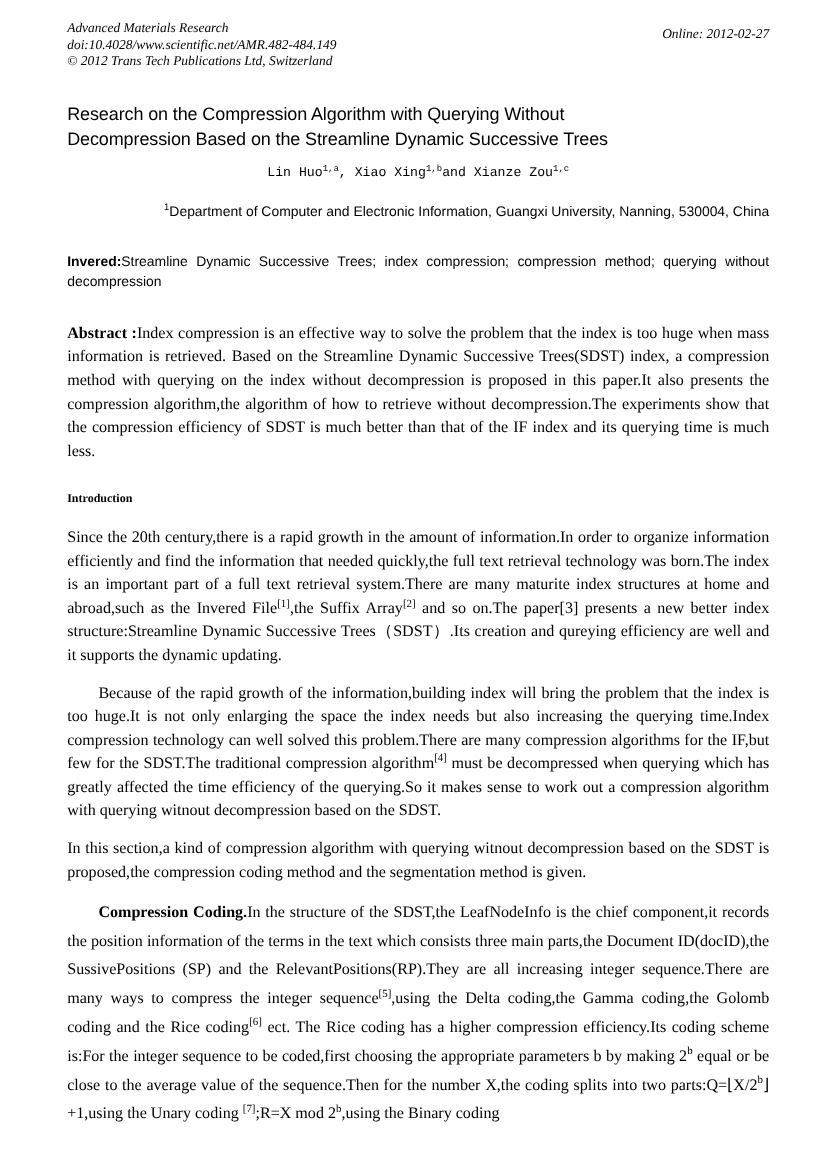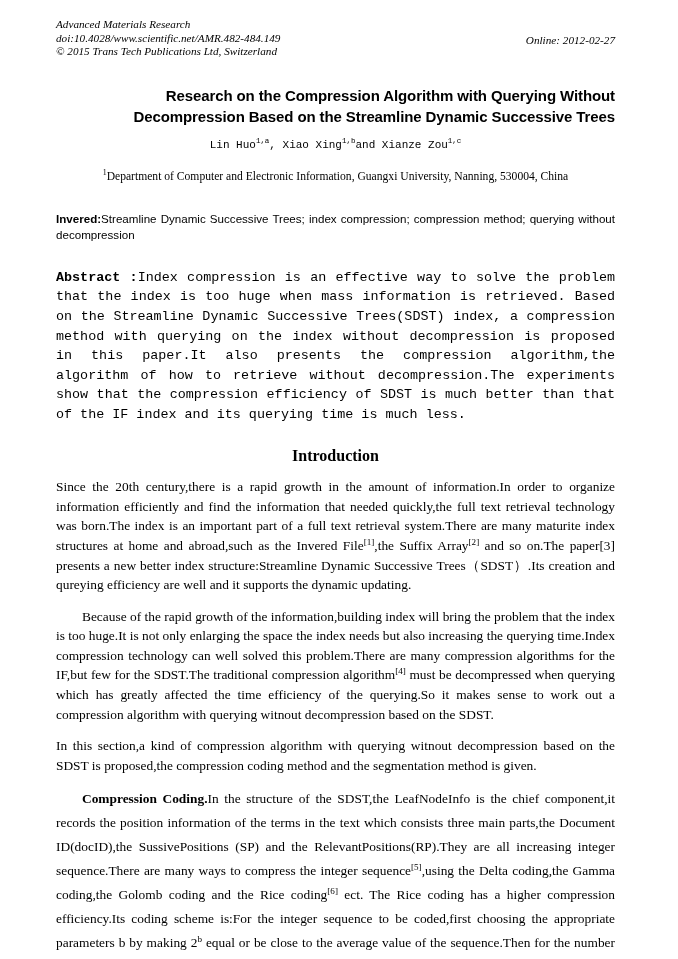--- a/index.html
+++ b/index.html
@@ -14,63 +14,63 @@
     font-family: "Liberation Serif", serif;
     color: #000000;
     -webkit-font-smoothing: antialiased;
   }
   .page {
     position: relative;
     width: 678px;
     height: 680px;
     background: #ffffff;
     box-sizing: border-box;
-    padding: 18px 63px 0 56px;
+    padding: 18px 37px 0 56px;
   }
 
   
   .masthead {
     position: relative;
     font-family: "Liberation Serif", serif;
     font-style: italic;
     font-size: 11.2px;
     line-height: 13.6px;
     color: #000;
   }
   .masthead .line { white-space: nowrap; }
   .masthead .online {
     position: absolute;
-    top: 16px;
+    top: 5px;
     right: 0;
     font-style: italic;
     font-size: 11.2px;
     white-space: nowrap;
   }
 
   
   .title {
     margin-top: 26px;
-    text-align: right;
+    text-align: left;
     font-family: "Liberation Sans", sans-serif;
-    font-weight: bold;
+    font-weight: normal;
     font-size: 15px;
     line-height: 21px;
     letter-spacing: -0.1px;
   }
   .authors {
     margin-top: 9px;
     text-align: center;
     font-family: Liberation Mono, monospace;
     font-size: 11px;
     line-height: 19px;
   }
   .affil {
     margin-top: 14px;
-    text-align: center;
-    font-family: Liberation Serif, serif;
+    text-align: right;
+    font-family: Liberation Sans, sans-serif;
     font-size: 11.6px;
     line-height: 16px;
   }
   .emails {
     margin-top: 13px;
     text-align: center;
     font-family: "Liberation Sans", sans-serif;
     font-size: 11.4px;
     line-height: 16px;
   }
@@ -86,35 +86,34 @@
     margin-top: 26px;
     font-family: "Liberation Sans", sans-serif;
     font-size: 11.6px;
     line-height: 16.5px;
     text-align: justify;
   }
   .keywords .lbl { font-weight: bold; }
 
   
   .body-block {
-    font-family: Liberation Mono, monospace;
+    font-family: Liberation Serif, serif;
     font-size: 13.4px;
     line-height: 19.6px;
     text-align: justify;
   }
   .abstract { margin-top: 24px; }
   .abstract .lbl { font-weight: bold; }
 
   .sec-head {
     margin-top: 21px;
     font-family: "Liberation Serif", serif;
     font-weight: bold;
-    font-size: 16px;
+    font-size: 10px;
     line-height: 19.6px;
-    text-align: center;
   }
   .para {
     margin-top: 12px;
     font-family: "Liberation Serif", serif;
     font-size: 13.4px;
     line-height: 19.6px;
     text-align: justify;
   }
   .para.indent { text-indent: 26px; }
   .inline-bold { font-weight: bold; }
@@ -122,21 +121,21 @@
   .last-para { line-height: 24px; }
 </style>
 </head>
 <body>
 
 <div class="page">
 
   <div class="masthead">
     <div class="line">Advanced Materials Research</div>
     <div class="line">doi:10.4028/www.scientific.net/AMR.482-484.149</div>
-    <div class="line">© 2015 Trans Tech Publications Ltd, Switzerland</div>
+    <div class="line">© 2012 Trans Tech Publications Ltd, Switzerland</div>
     <div class="online">Online: 2012-02-27</div>
   </div>
 
   <div class="title">
     <div>Research on the Compression Algorithm with Querying Without</div>
     <div>Decompression Based on the Streamline Dynamic Successive Trees</div>
   </div>
 
   <div class="authors">
     <span>Lin Huo</span><sup>1,a</sup><span>, </span><span>Xiao Xing</span><sup>1,b</sup><span>and </span><span>Xianze Zou</span><sup>1,c</sup>

